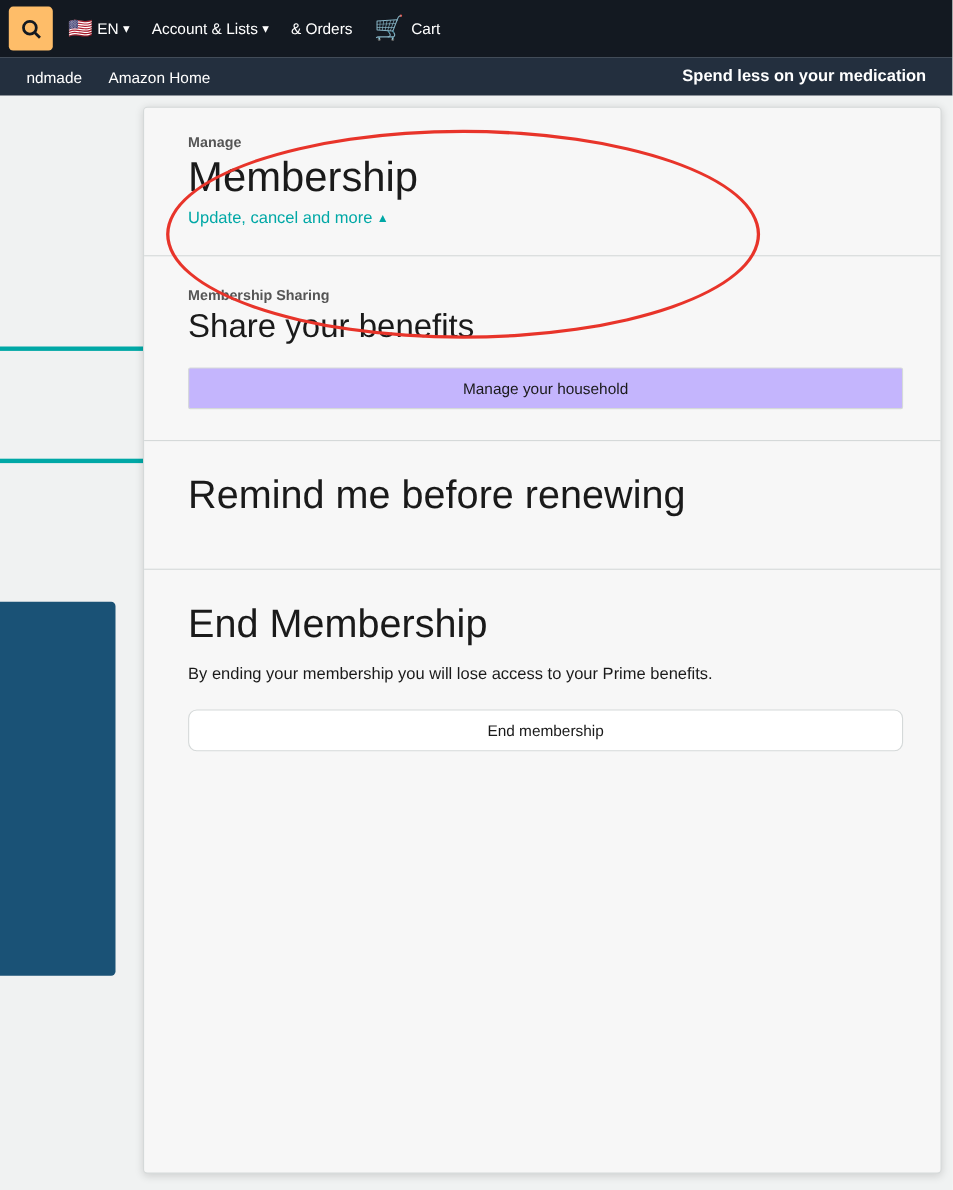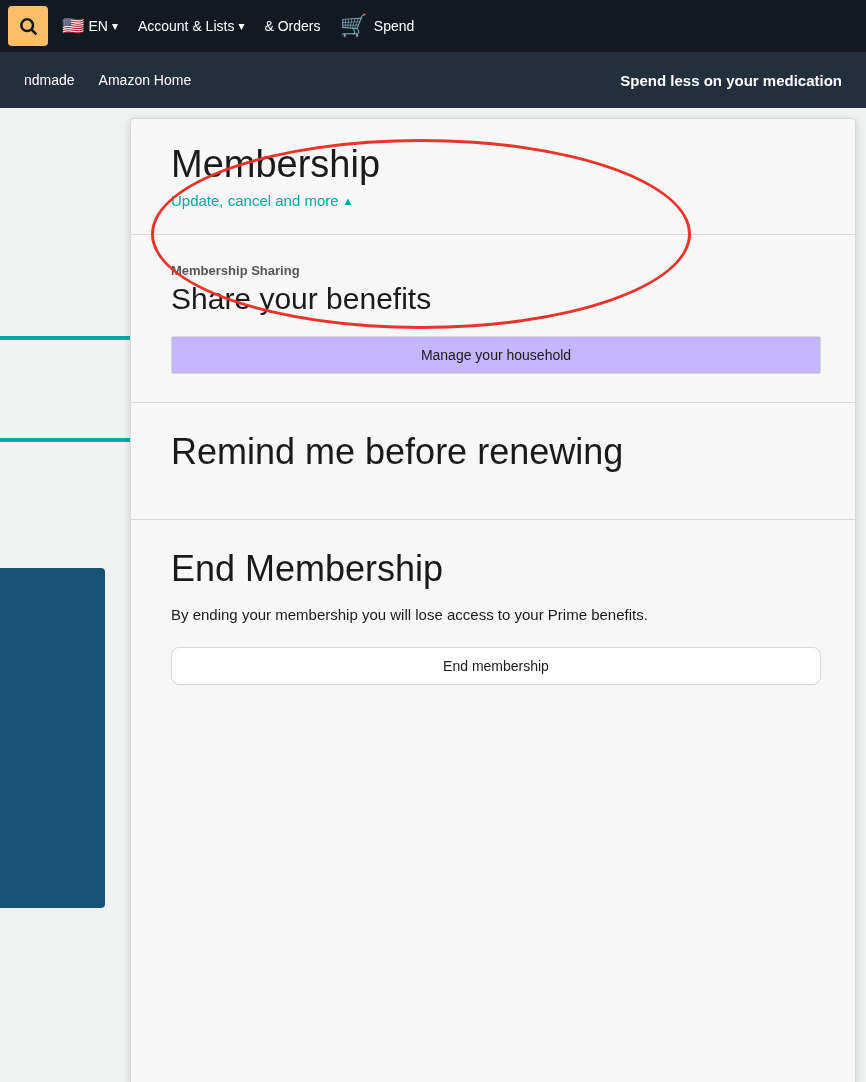--- a/index.html
+++ b/index.html
@@ -72,21 +72,21 @@
       cursor: pointer;
     }
 
     
     .secondary-nav {
       background: #232f3e;
       color: white;
       display: flex;
       align-items: center;
       padding: 0 12px;
-      height: 56px;
+      height: 35px;
       gap: 0;
     }
     .secondary-nav-item {
       color: white;
       font-size: 14px;
       padding: 0 12px;
       cursor: pointer;
       white-space: nowrap;
       height: 100%;
       display: flex;
@@ -313,21 +313,21 @@
     <span>EN</span>
   </div>
   <div class="nav-account chevron-down">
     <span>Account &amp; Lists</span>
   </div>
   <div class="nav-orders">
     <span>&amp; Orders</span>
   </div>
   <div class="nav-cart">
     <span class="cart-icon-svg">🛒</span>
-    <span>Spend</span>
+    <span>Cart</span>
   </div>
 </div>
 
 <div class="secondary-nav">
   <div class="secondary-nav-item">
     <span>ndmade</span>
   </div>
   <div class="secondary-nav-item">
     <span>Amazon Home</span>
   </div>
@@ -342,20 +342,21 @@
     <div class="sidebar-line sidebar-line-1"></div>
     <div class="sidebar-line sidebar-line-2"></div>
     <div class="left-teal-block"></div>
   </div>
 
   <div class="dropdown-panel">
 
     <div class="red-oval"></div>
 
     <div class="section">
+      <div class="section-label">Manage</div>
       <div class="section-title section-title-large">Membership</div>
       <a class="update-link">
         <span>Update, cancel and more</span>
         <span class="arrow-up">▲</span>
       </a>
     </div>
 
     <div class="sharing-section">
       <div class="section-label">Membership Sharing</div>
       <div class="section-title">Share your benefits</div>

